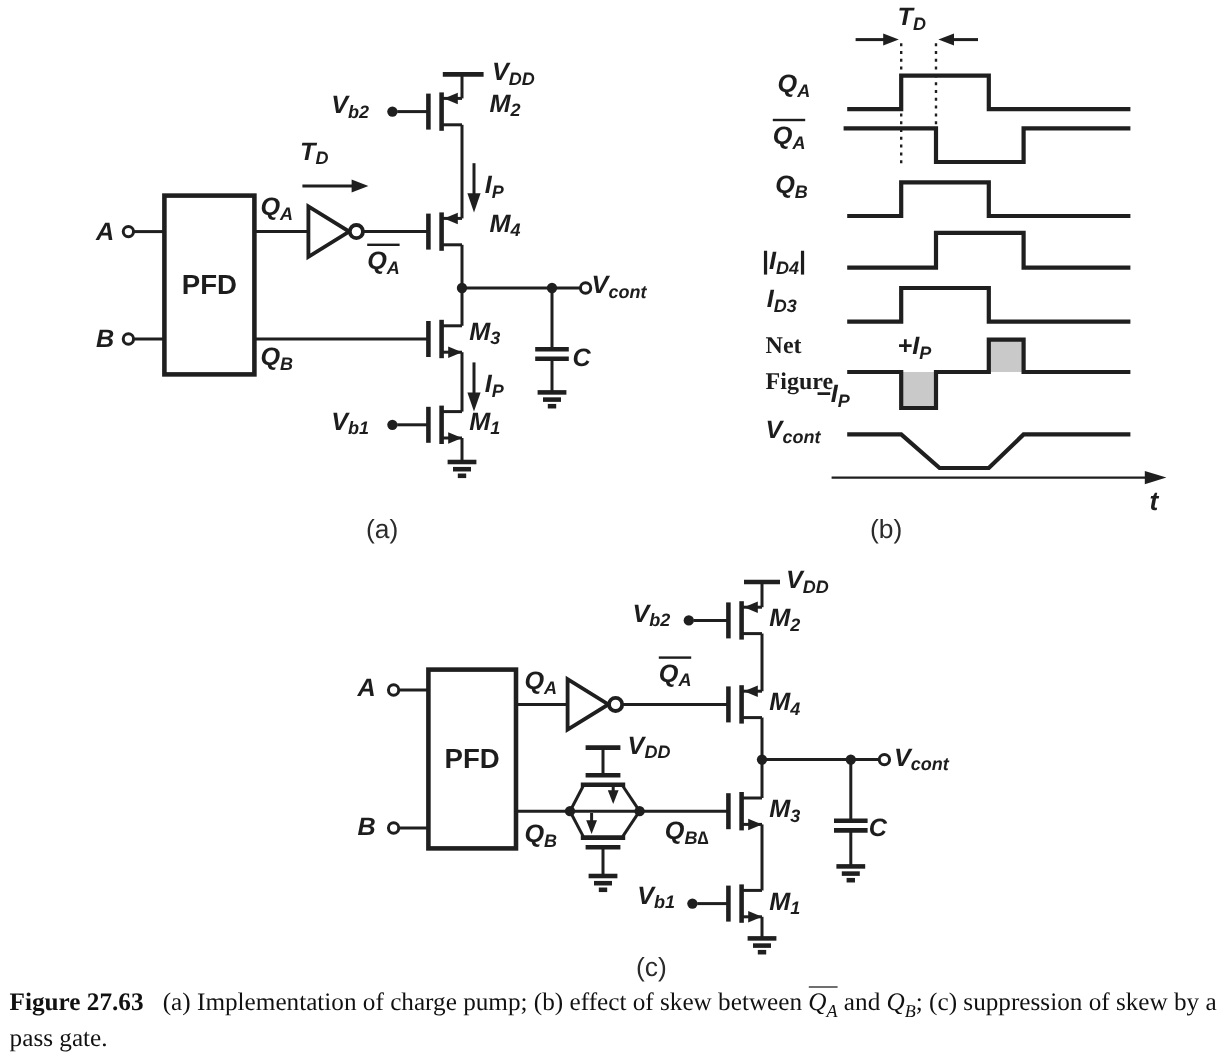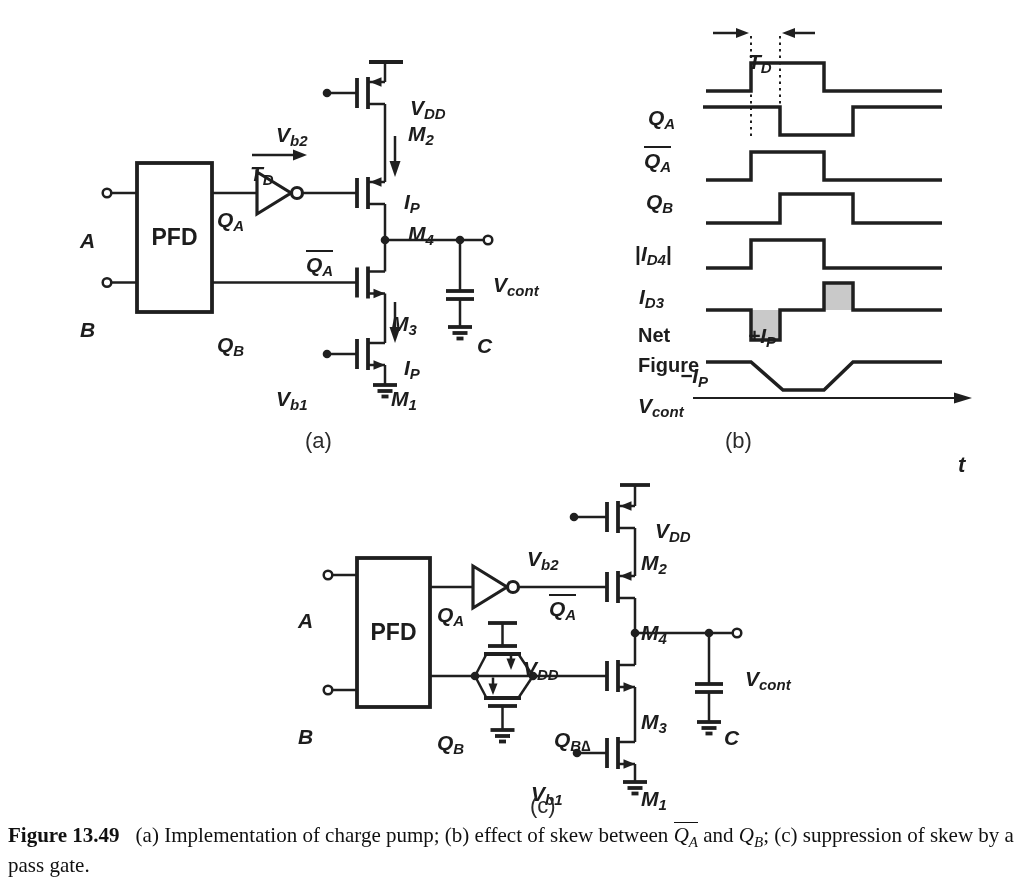--- a/index.html
+++ b/index.html
@@ -15,24 +15,24 @@
   .dash{stroke:#1f1f1f;stroke-width:2;fill:none;stroke-dasharray:2.5 4;}
   .ink{fill:#1f1f1f;stroke:none;}
   .dot{fill:#1f1f1f;stroke:none;}
   .term{fill:#fff;stroke:#1f1f1f;stroke-width:2.5;}
   .wbox{fill:#fff;stroke:#1f1f1f;stroke-width:3.8;}
   .winv{fill:#fff;stroke:#1f1f1f;stroke-width:3.2;stroke-linejoin:miter;}
   .shade{fill:#c9c9c9;stroke:none;}
 
   
   .lbl{position:absolute;color:#1d1d1d;font-style:italic;font-weight:bold;font-size:21px;
-       line-height:1;white-space:nowrap;margin-top:47px;}
+       line-height:1;white-space:nowrap;}
   .lbl .s{font-size:15px;vertical-align:-4px;}
   .lbl .p{font-style:normal;}
-  .up{font-style:normal;}
+  .up{font-style:normal;font-family:Liberation Serif, serif;}
   .net{font-size:20px;}
   .tag{position:absolute;color:#2b2b2b;font-size:22px;line-height:1;font-style:normal;font-weight:400;}
   .ovl{display:inline-block;border-top:2.6px solid #1d1d1d;padding-top:2px;}
   .pfdbox{position:absolute;display:flex;align-items:center;justify-content:center;
           color:#1d1d1d;font-weight:bold;font-size:23px;}
 
   
   .caption{position:absolute;left:8px;top:820px;width:1014px;color:#111;
            font-family:"Liberation Serif",serif;font-size:21px;line-height:1.43;}
   .caption .fb{font-weight:bold;margin-right:16px;}
@@ -277,21 +277,21 @@
 <div class="lbl" style="left:404px;top:310px"><span>I</span><span class="s">P</span></div>
 <div class="lbl" style="left:276px;top:341px"><span>V</span><span class="s">b1</span></div>
 <div class="lbl" style="left:391px;top:341px"><span>M</span><span class="s">1</span></div>
 <div class="lbl" style="left:477px;top:288px"><span>C</span></div>
 <div class="tag" style="left:305px;top:430px">(a)</div>
 
 <div class="lbl" style="left:748px;top:4px"><span>T</span><span class="s">D</span></div>
 <div class="lbl" style="left:648px;top:60px"><span>Q</span><span class="s">A</span></div>
 <div class="lbl" style="left:644px;top:99px"><span class="ovl"><span>Q</span><span class="s">A</span></span></div>
 <div class="lbl" style="left:646px;top:144px"><span>Q</span><span class="s">B</span></div>
-<div class="lbl" style="left:635px;top:196px"><span class="p">|</span><span>I</span><span class="s">D4</span><span class="p">|</span></div>
+<div class="lbl" style="left:635px;top:207px"><span class="p">|</span><span>I</span><span class="s">D4</span><span class="p">|</span></div>
 <div class="lbl" style="left:639px;top:239px"><span>I</span><span class="s">D3</span></div>
 <div class="lbl up net" style="left:638px;top:278px">Net</div>
 <div class="lbl up net" style="left:638px;top:308px">Figure</div>
 <div class="lbl" style="left:748px;top:278px"><span>+I</span><span class="s">P</span></div>
 <div class="lbl" style="left:680px;top:318px"><span>−I</span><span class="s">P</span></div>
 <div class="lbl" style="left:638px;top:348px"><span>V</span><span class="s">cont</span></div>
 <div class="lbl" style="left:958px;top:407px;font-size:22px">t</div>
 <div class="tag" style="left:725px;top:430px">(b)</div>
 
 <div class="lbl" style="left:298px;top:563px"><span>A</span></div>
@@ -309,19 +309,19 @@
 <div class="lbl" style="left:437px;top:685px"><span>Q</span><span class="s">B</span></div>
 <div class="lbl" style="left:554px;top:682px"><span>Q</span><span class="s">B∆</span></div>
 <div class="lbl" style="left:745px;top:621px"><span>V</span><span class="s">cont</span></div>
 <div class="lbl" style="left:641px;top:664px"><span>M</span><span class="s">3</span></div>
 <div class="lbl" style="left:641px;top:741px"><span>M</span><span class="s">1</span></div>
 <div class="lbl" style="left:531px;top:736px"><span>V</span><span class="s">b1</span></div>
 <div class="lbl" style="left:724px;top:680px"><span>C</span></div>
 <div class="tag" style="left:530px;top:795px">(c)</div>
 
 <div class="caption">
-  <span class="fb">Figure 13.49</span><span>(a) Implementation of charge pump; (b) effect of skew between</span>
+  <span class="fb">Figure 27.63</span><span>(a) Implementation of charge pump; (b) effect of skew between</span>
   <span class="mi"><span class="ovc"><span>Q</span><sub>A</sub></span></span>
   <span>and</span>
   <span class="mi"><span>Q</span><sub>B</sub></span><span>; (c) suppression of skew by a pass gate.</span>
 </div>
 
 </div>
 
 </body></html>

